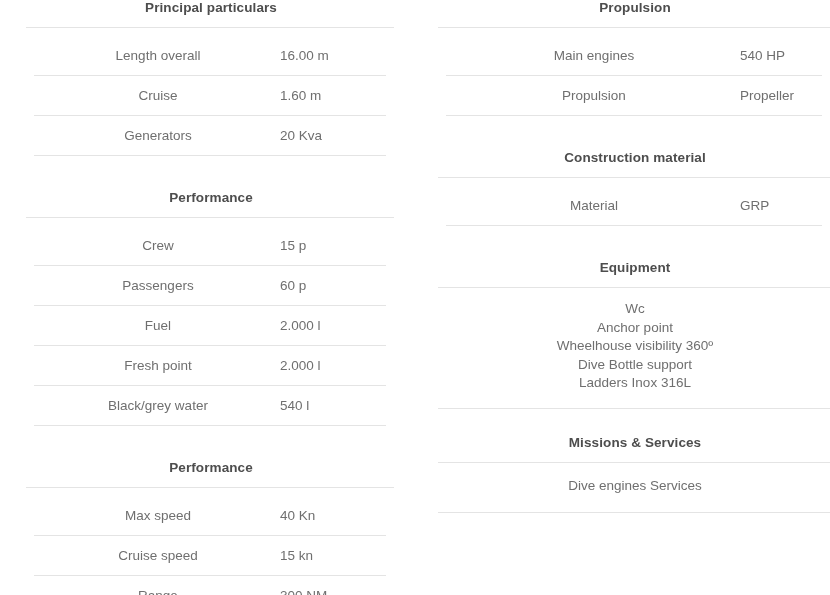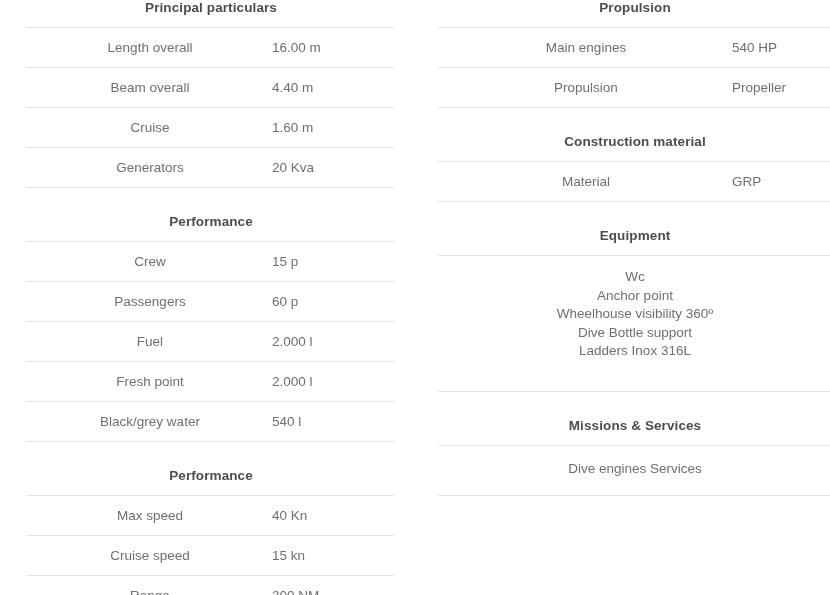--- a/index.html
+++ b/index.html
@@ -48,21 +48,21 @@
     font-weight: bold;
     color: #4d4d4d;
     padding: 0 0 12px 2px;
     border-bottom: 1px solid #e4e4e4;
     letter-spacing: 0.1px;
   }
   .section-title.spaced {
     padding-top: 26px;
   }
   .rows {
-    margin: 0;
+    margin: 8px;
     padding: 0;
     list-style: none;
   }
   .row {
     display: flex;
     flex-direction: row;
     align-items: center;
     border-bottom: 1px solid #e4e4e4;
     height: 39px;
     font-size: 13.5px;
@@ -75,21 +75,21 @@
   }
   .row .value {
     color: #6f6f6f;
   }
   .col-right .row .label {
     width: 294px;
   }
   .plainlist {
     list-style: none;
     margin: 0;
-    padding: 12px 0 30px 2px;
+    padding: 12px 0 15px 2px;
     border-bottom: 1px solid #e4e4e4;
   }
   .plainlist li {
     font-size: 13.5px;
     line-height: 18.6px;
     color: #6f6f6f;
   }
   .servicelist {
     list-style: none;
     margin: 0;
@@ -109,24 +109,20 @@
   <div class="columns">
 
     <div class="col col-left">
 
       <div class="section">
         <div class="section-title">Principal particulars</div>
         <ul class="rows">
           <li class="row">
             <span class="label">Length overall</span>
             <span class="value">16.00 m</span>
-          </li>
-          <li class="row">
-            <span class="label">Beam overall</span>
-            <span class="value">4.40 m</span>
           </li>
           <li class="row">
             <span class="label">Cruise</span>
             <span class="value">1.60 m</span>
           </li>
           <li class="row">
             <span class="label">Generators</span>
             <span class="value">20 Kva</span>
           </li>
         </ul>

